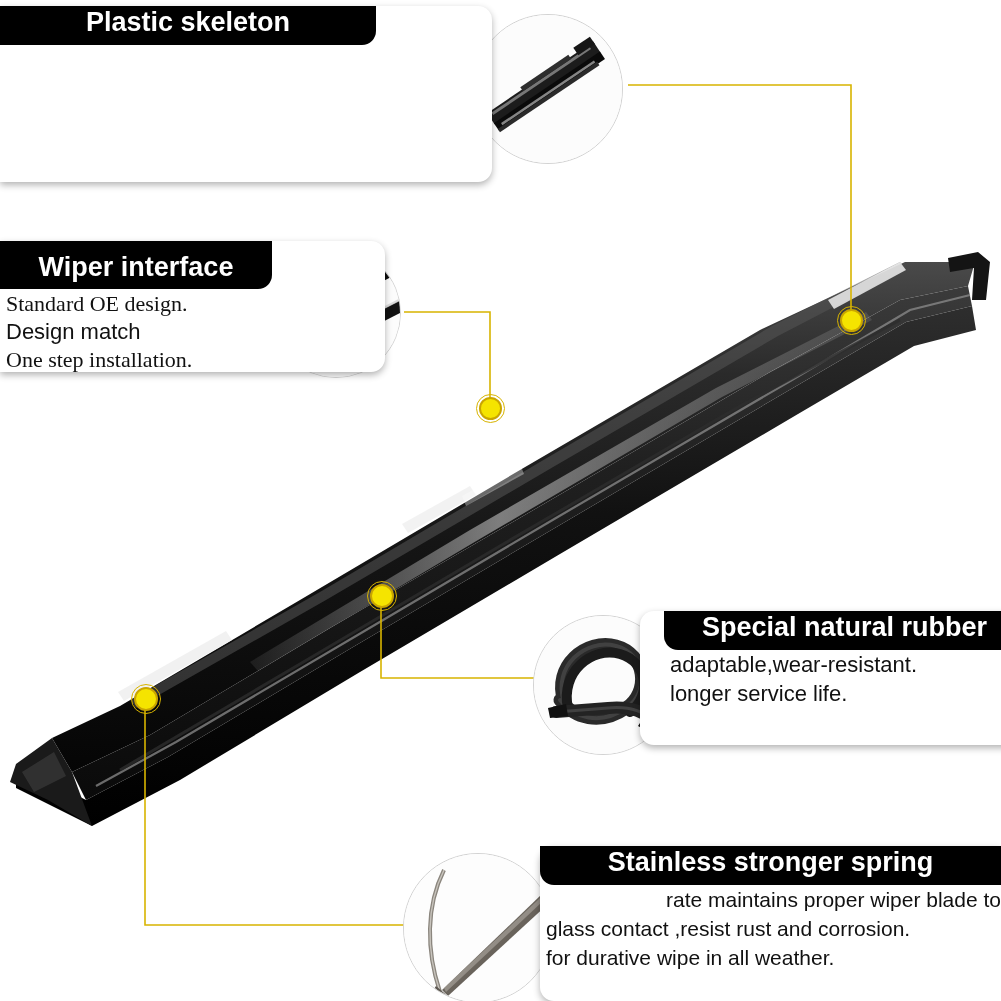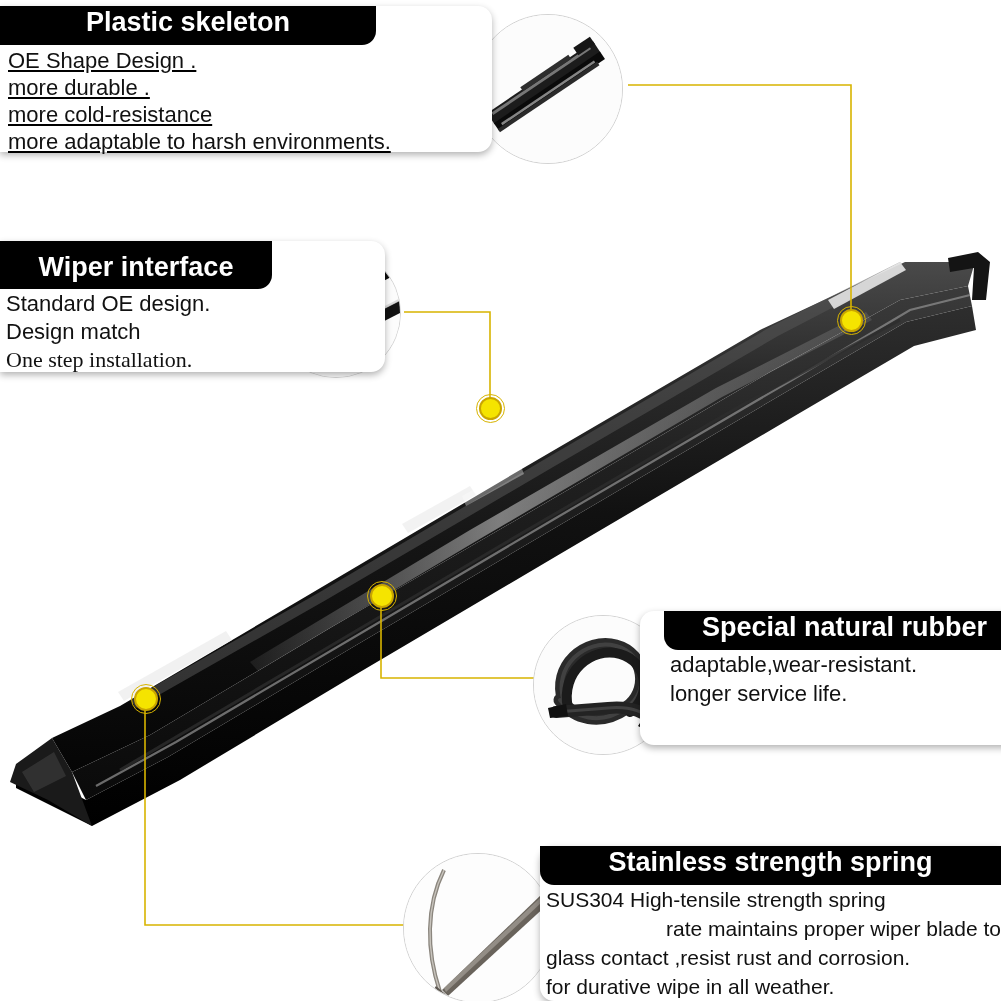--- a/index.html
+++ b/index.html
@@ -178,25 +178,24 @@
         <rect x="10" y="72" width="128" height="9" fill="#0a0a0a"></rect>
         <rect x="14" y="62" width="118" height="3" fill="#8e8e8e" opacity="0.8"></rect>
         <rect x="16" y="76" width="112" height="2.5" fill="#b9b9b9" opacity="0.7"></rect>
         <rect x="52" y="57" width="58" height="5" fill="#2e2e2e"></rect>
         <rect x="118" y="54" width="20" height="9" fill="#161616"></rect>
         <rect x="10" y="79" width="120" height="4" fill="#2a2a2a"></rect>
       </g>
     </svg>
   </div>
 
-  <div class="callout left" style="left:0px; top:6px; width:492px; height:146px;text-decoration:underline;">
+  <div class="callout left" style="left:0px; top:6px; width:492px; height:176px;">
     <div class="banner left" style="height:36px; font-size:27px; padding-top:3px; width:376px;">
       <span>Plastic skeleton</span>
     </div>
-    <div class="body-text" style="padding:5px 0 0 8px; font-size:22px;"><div style="height:27px;">OE Shape Design .</div><div style="height:27px;">more durable .</div><div style="height:27px;">more cold-resistance</div><div style="height:27px;">more adaptable to harsh environments.</div></div>
   </div>
 
   <div class="inset" style="left:271px; top:248px; width:128px; height:128px;">
     <svg class="inset-inner" viewBox="0 0 128 128" xmlns="http://www.w3.org/2000/svg">
       <rect x="0" y="0" width="128" height="128" fill="#fcfcfc"></rect>
       <g transform="rotate(-27 64 64)">
         <rect x="-10" y="30" width="150" height="14" fill="#161616"></rect>
         <rect x="-10" y="28" width="150" height="3" fill="#c9c9c9" opacity="0.85"></rect>
         <rect x="-10" y="47" width="150" height="10" fill="#0c0c0c"></rect>
         <rect x="-10" y="45" width="150" height="2.4" fill="#e2e2e2" opacity="0.8"></rect>
@@ -205,21 +204,21 @@
         <rect x="-10" y="82" width="150" height="11" fill="#121212"></rect>
         <rect x="-10" y="80" width="150" height="2.4" fill="#cfcfcf" opacity="0.7"></rect>
       </g>
     </svg>
   </div>
 
   <div class="callout left" style="left:0px; top:241px; width:385px; height:131px;">
     <div class="banner left" style="height:35px; font-size:27px; padding-top:13px; width:272px;">
       <span>Wiper interface</span>
     </div>
-    <div class="body-text" style="padding:4px 0 0 6px; font-size:22px;"><div style="height:28px;">Standard OE design.</div><div style="height:28px;">Design match</div><div style="height:28px;font-family:Liberation Serif, serif;">One step installation.</div></div>
+    <div class="body-text" style="padding:4px 0 0 6px; font-size:22px;"><div style="height:28px;font-family:Liberation Serif, serif;">Standard OE design.</div><div style="height:28px;">Design match</div><div style="height:28px;font-family:Liberation Serif, serif;">One step installation.</div></div>
   </div>
 
   <div class="inset" style="left:533px; top:615px; width:138px; height:138px;">
     <svg class="inset-inner" viewBox="0 0 138 138" xmlns="http://www.w3.org/2000/svg">
       <rect x="0" y="0" width="138" height="138" fill="#fcfcfc"></rect>
       <g fill="none" stroke-linecap="round">
         <path d="M 30,86 C 18,50 52,22 82,30 C 112,38 116,76 92,92 C 66,110 40,102 26,84" stroke="#2a2a2a" stroke-width="13"></path>
         <path d="M 30,86 C 18,50 52,22 82,30 C 112,38 116,76 92,92 C 66,110 40,102 26,84" stroke="#4e4e4e" stroke-width="4" opacity="0.65"></path>
         <path d="M 34,92 C 26,56 58,30 86,38 C 114,46 118,80 96,96" stroke="#1b1b1b" stroke-width="10"></path>
         <path d="M 22,96 L 74,92 C 96,90 110,96 118,104" stroke="#232323" stroke-width="12"></path>
@@ -243,23 +242,23 @@
       <path d="M 36,138 C 22,96 22,52 40,16" stroke="#8b867e" stroke-width="4" fill="none"></path>
       <path d="M 36,138 C 22,96 22,52 40,16" stroke="#c8c4bd" stroke-width="1.4" fill="none"></path>
       <path d="M 38,136 L 138,40 L 144,50 L 44,142 Z" fill="url(#metalGrad)"></path>
       <path d="M 40,134 L 136,44 L 138,48 L 42,138 Z" fill="#b4afa7" opacity="0.55"></path>
       <path d="M 32,132 L 46,144 L 36,146 L 28,138 Z" fill="#5d5851"></path>
     </svg>
   </div>
 
   <div class="callout right" style="left:540px; top:846px; width:461px; height:155px;">
     <div class="banner right" style="height:36px; font-size:27px; padding-top:3px; width:461px;">
-      <span>Stainless strength spring</span>
-    </div>
-    <div class="body-text" style="padding:4px 0 0 6px; font-size:21px;"><div style="height:29px;">SUS304 High-tensile strength spring</div><div style="height:29px;text-align:right;">rate maintains proper wiper blade to</div><div style="height:29px;">glass contact ,resist rust and corrosion.</div><div style="height:29px;">for durative wipe in all weather.</div></div>
+      <span>Stainless stronger spring</span>
+    </div>
+    <div class="body-text" style="padding:4px 0 0 6px; font-size:21px;"><div style="height:29px;text-align:right;">rate maintains proper wiper blade to</div><div style="height:29px;">glass contact ,resist rust and corrosion.</div><div style="height:29px;">for durative wipe in all weather.</div></div>
   </div>
 
   <div class="marker" style="left:840px; top:309px; width:19px; height:19px;"></div>
   <div class="marker" style="left:479px; top:397px; width:19px; height:19px;"></div>
   <div class="marker" style="left:370px; top:584px; width:20px; height:20px;"></div>
   <div class="marker" style="left:134px; top:687px; width:20px; height:20px;"></div>
 
 </div>
 
 </body></html>

